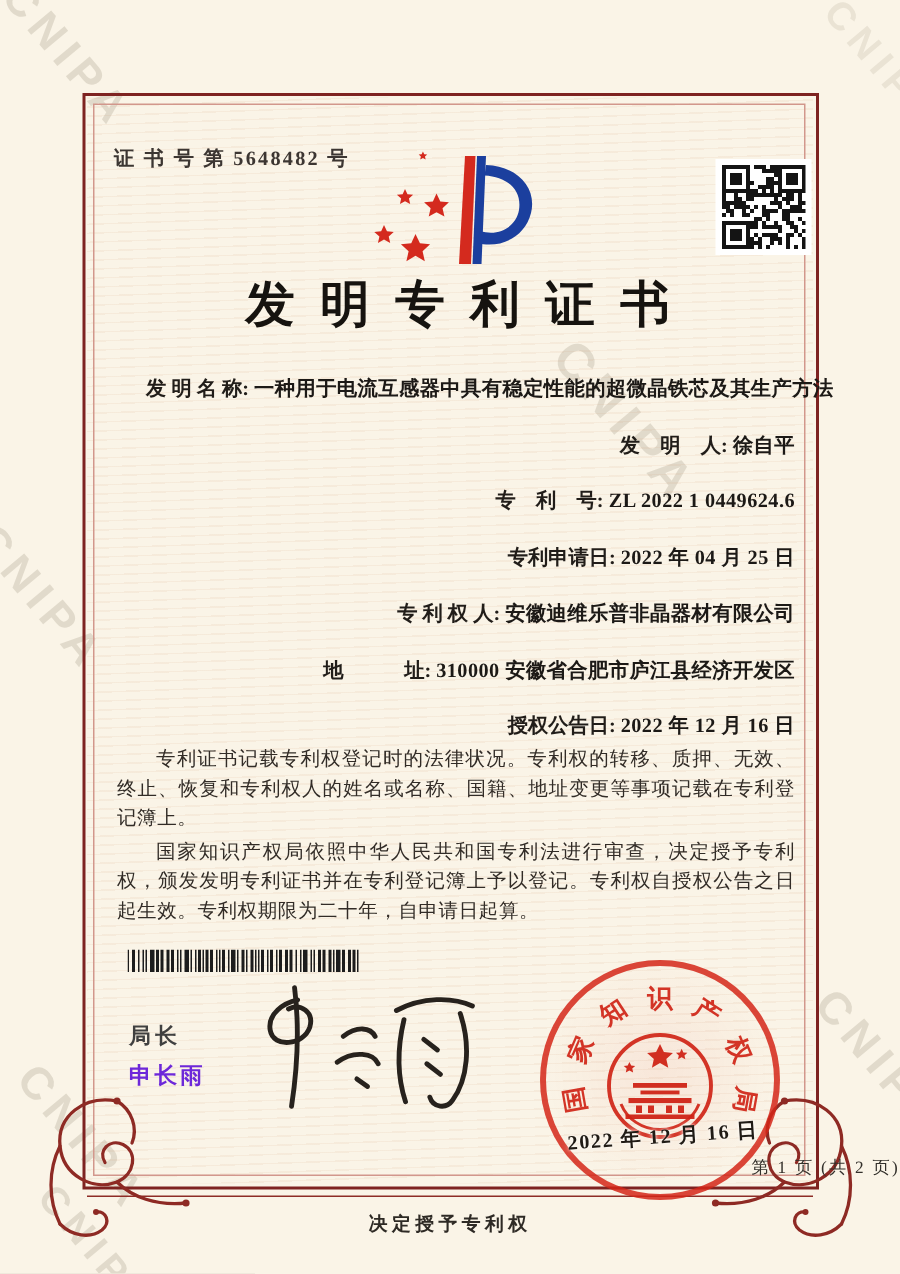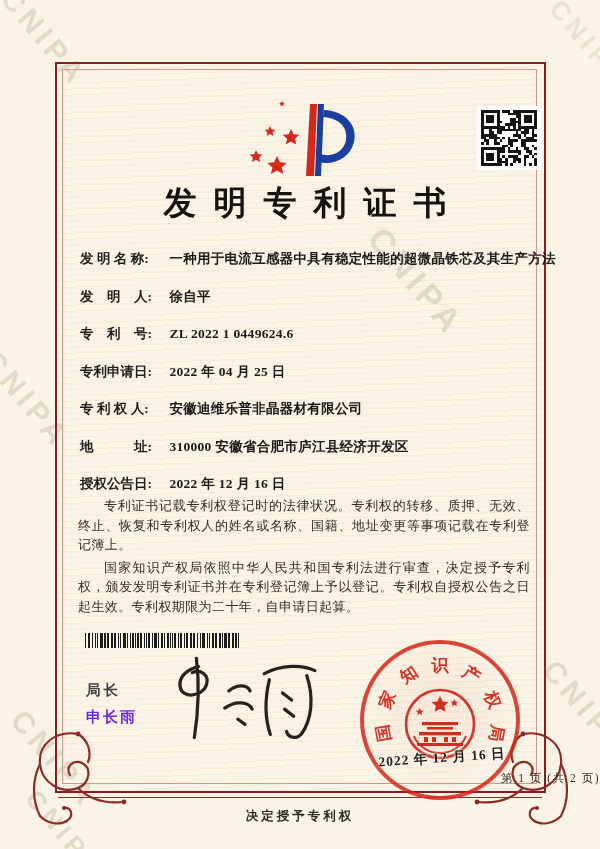--- a/index.html
+++ b/index.html
@@ -25,21 +25,21 @@
     transform:rotate(50deg);letter-spacing:5px;white-space:nowrap;pointer-events:none;
   }
   .cert-no{position:absolute;left:76px;top:97px;font-size:13.5px;letter-spacing:1.5px;color:#3c3632;font-weight:600;}
   .logo{position:absolute;left:246px;top:96px;}
   .qr{position:absolute;left:477px;top:106px;width:64px;height:64px;background:#ffffff;}
   .qr svg{position:absolute;left:4px;top:4px;width:56px;height:56px;}
   .title{
     position:absolute;left:0;right:0;top:181px;text-align:center;
     font-size:33px;font-weight:bold;letter-spacing:17px;text-indent:17px;color:#16130f;padding-left:10px;
   }
-  .fields{position:absolute;left:80px;top:250px;width:450px;}
+  .fields{position:absolute;left:80px;top:250px;width:450px;text-align:right;}
   .row{height:16px;margin-bottom:21.5px;white-space:nowrap;font-size:13.5px;position:relative;}
   .lbl{display:inline-block;min-width:86px;font-weight:bold;color:#211d19;}
   .val{font-weight:bold;color:#1c1916;letter-spacing:0.3px;}
   .grant2{position:absolute;left:225px;top:0;}
   .paras{position:absolute;left:78px;top:496px;width:452px;}
   .paras p{margin:0 0 3px 0;font-size:13px;line-height:19.5px;text-indent:2em;letter-spacing:0.4px;color:#322c27;text-align:justify;}
   .barcode{position:absolute;left:85px;top:633px;width:156px;height:15px;}
   .officer-title{position:absolute;left:86px;top:681px;font-size:14.5px;font-weight:bold;letter-spacing:3px;color:#404040;}
   .officer-name{position:absolute;left:86px;top:708px;font-size:15px;font-weight:bold;letter-spacing:2px;color:#6d28d9;}
   .signature{position:absolute;left:168px;top:650px;}
@@ -103,20 +103,21 @@
       <path d="M22,40 C14,56 14,76 22,92"></path>
       <path d="M22,92 C30,100 42,102 50,96 C56,91 53,83 46,84"></path>
     </g>
     <g fill="#8e2a24">
       <circle cx="60" cy="10" r="2.4"></circle>
         <circle cx="106" cy="78" r="2.4"></circle>
         <circle cx="46" cy="84" r="2"></circle>
     </g>
   </svg>
 
+  <div class="cert-no">证 书 号 第 5648482 号</div>
 
   <svg class="logo" width="130" height="86" viewBox="0 0 130 86">
     <g fill="#d42a1e">
       <path d="M36,6 l1.4,3 3.2,.3 -2.4,2.2 .7,3.2 -2.9,-1.7 -2.9,1.7 .7,-3.2 -2.4,-2.2 3.2,-.3 Z" transform="scale(0.62) translate(22,2)"></path>
       <path d="M0,0 l2.2,4.6 5,.5 -3.7,3.4 1.1,4.9 -4.6,-2.6 -4.5,2.6 1.1,-4.9 -3.8,-3.4 5.1,-.5 Z" transform="translate(24,30) scale(0.75)"></path>
       <path d="M0,0 l2.2,4.6 5,.5 -3.7,3.4 1.1,4.9 -4.6,-2.6 -4.5,2.6 1.1,-4.9 -3.8,-3.4 5.1,-.5 Z" transform="translate(10,54) scale(0.9)"></path>
       <path d="M0,0 l2.2,4.6 5,.5 -3.7,3.4 1.1,4.9 -4.6,-2.6 -4.5,2.6 1.1,-4.9 -3.8,-3.4 5.1,-.5 Z" transform="translate(45,33) scale(1.15)"></path>
       <path d="M0,0 l2.2,4.6 5,.5 -3.7,3.4 1.1,4.9 -4.6,-2.6 -4.5,2.6 1.1,-4.9 -3.8,-3.4 5.1,-.5 Z" transform="translate(31,60) scale(1.35)"></path>
       <polygon points="64,8 71,8 68,80 60,80"></polygon>
     </g>

